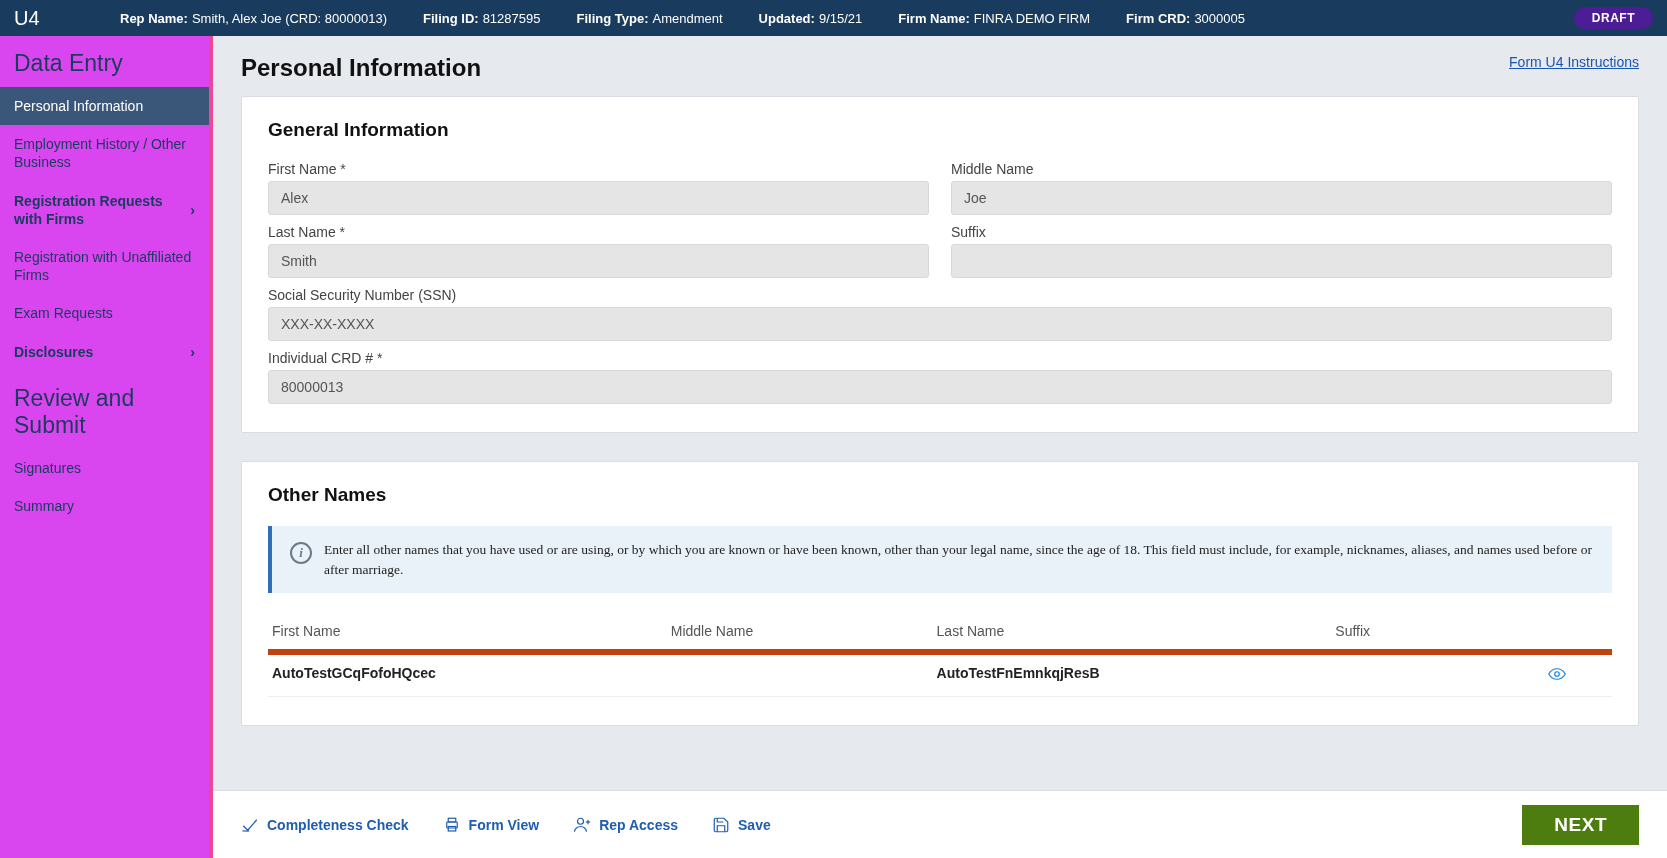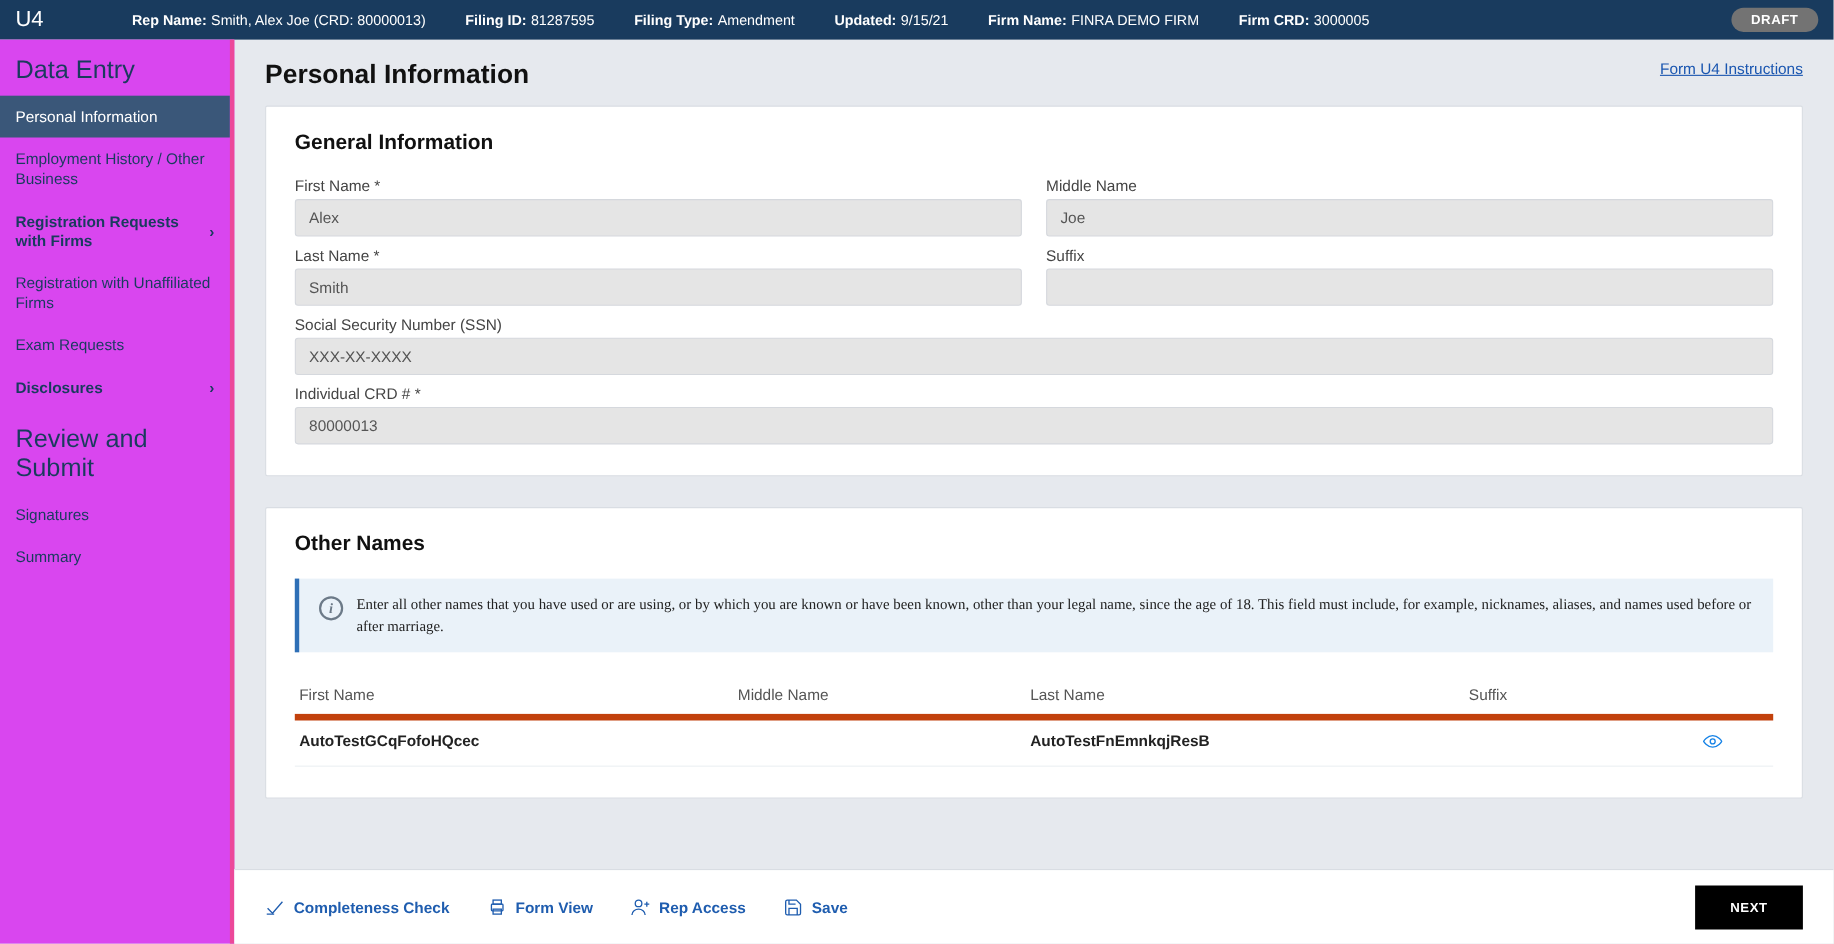--- a/index.html
+++ b/index.html
@@ -4,21 +4,21 @@
 <style>
 * { box-sizing: border-box; margin: 0; padding: 0; }
 body { font-family: -apple-system, BlinkMacSystemFont, "Segoe UI", Arial, sans-serif; background: #e6e9ee; color: #333; height: 858px; width: 1667px; overflow: hidden; position: relative; }
 
 
 .topbar { background: #193b5e; color: #fff; height: 36px; display: flex; align-items: center; padding: 0 14px; font-size: 13px; gap: 36px; }
 .topbar .app-name { font-size: 20px; font-weight: 500; min-width: 70px; }
 .topbar .field-label { font-weight: 600; }
 .topbar .field-value { font-weight: 400; margin-left: 4px; }
 .topbar .spacer { flex: 1; }
-.topbar .draft-badge { background: #737373; color: #fff; border-radius: 14px; padding: 4px 18px; font-weight: 700; font-size: 12px; letter-spacing: .5px; }
+.topbar .draft-badge { background: #4c1d95; color: #fff; border-radius: 14px; padding: 4px 18px; font-weight: 700; font-size: 12px; letter-spacing: .5px; }
 
 
 .layout { display: flex; height: calc(858px - 36px); }
 
 
 .sidebar { width: 213px; background: #d946ef; border-right: 4px solid #ec4899; overflow-y: auto; }
 .sidebar .section-title { font-size: 23px; font-weight: 400; color: #1a3b5d; padding: 14px 14px 10px; }
 .sidebar .nav-item { display: flex; align-items: center; justify-content: space-between; color: #193b5e; font-size: 14px; padding: 10px 14px; cursor: pointer; line-height: 1.3; }
 .sidebar .nav-item.active { background: #3a5779; color: #fff; }
 .sidebar .nav-item.bold { font-weight: 700; }
@@ -48,21 +48,21 @@
 .names-table .trow { border-bottom: 1px solid #eceff3; color: #222; font-weight: 600; }
 .eye-icon { width: 18px; height: 18px; display: inline-block; }
 .eye-icon svg { stroke: #1783e6; fill: none; stroke-width: 1.6; }
 
 
 .footer { position: absolute; left: 213px; right: 0; bottom: 0; height: 68px; background: #fff; border-top: 1px solid #d9dde3; display: flex; align-items: center; padding: 0 28px; gap: 34px; }
 .footer-action { display: flex; align-items: center; gap: 8px; color: #1f5daf; font-size: 14px; font-weight: 700; cursor: pointer; }
 .footer-action .ficon { display: inline-flex; }
 .footer-action svg { stroke: #1f5daf; fill: none; stroke-width: 1.6; }
 .footer .grow { flex: 1; }
-.next-btn { background: #000000; color: #fff; border: none; height: 40px; padding: 0 32px; font-size: 12px; font-weight: 700; letter-spacing: .5px; cursor: pointer; }
+.next-btn { background: #4d7c0f; color: #fff; border: none; height: 40px; padding: 0 32px; font-size: 19px; font-weight: 700; letter-spacing: .5px; cursor: pointer; }
 </style>
 </head>
 <body>
 
 <div class="topbar">
   <span class="app-name">U4</span>
   <span><span class="field-label">Rep Name:</span><span class="field-value">Smith, Alex Joe (CRD: 80000013)</span></span>
   <span><span class="field-label">Filing ID:</span><span class="field-value">81287595</span></span>
   <span><span class="field-label">Filing Type:</span><span class="field-value">Amendment</span></span>
   <span><span class="field-label">Updated:</span><span class="field-value">9/15/21</span></span>

